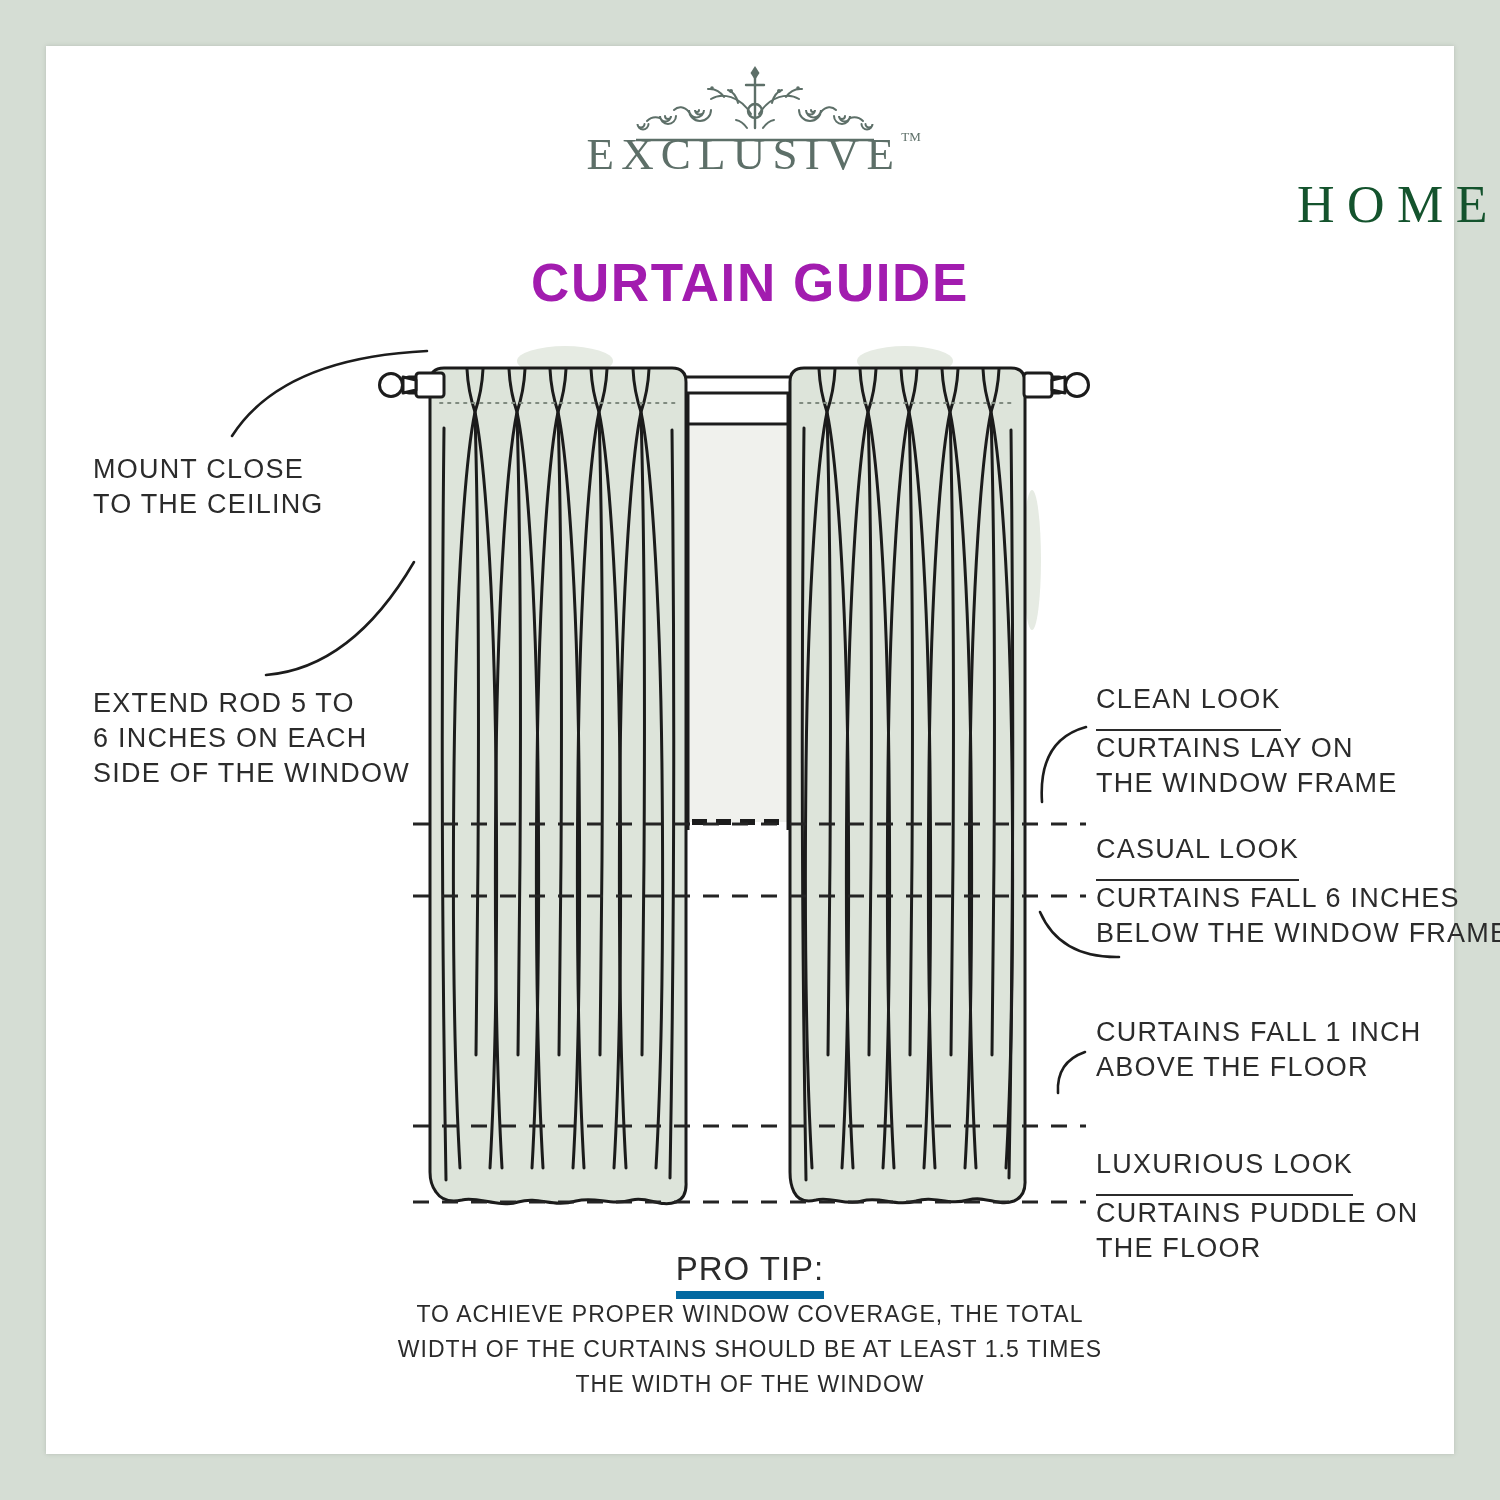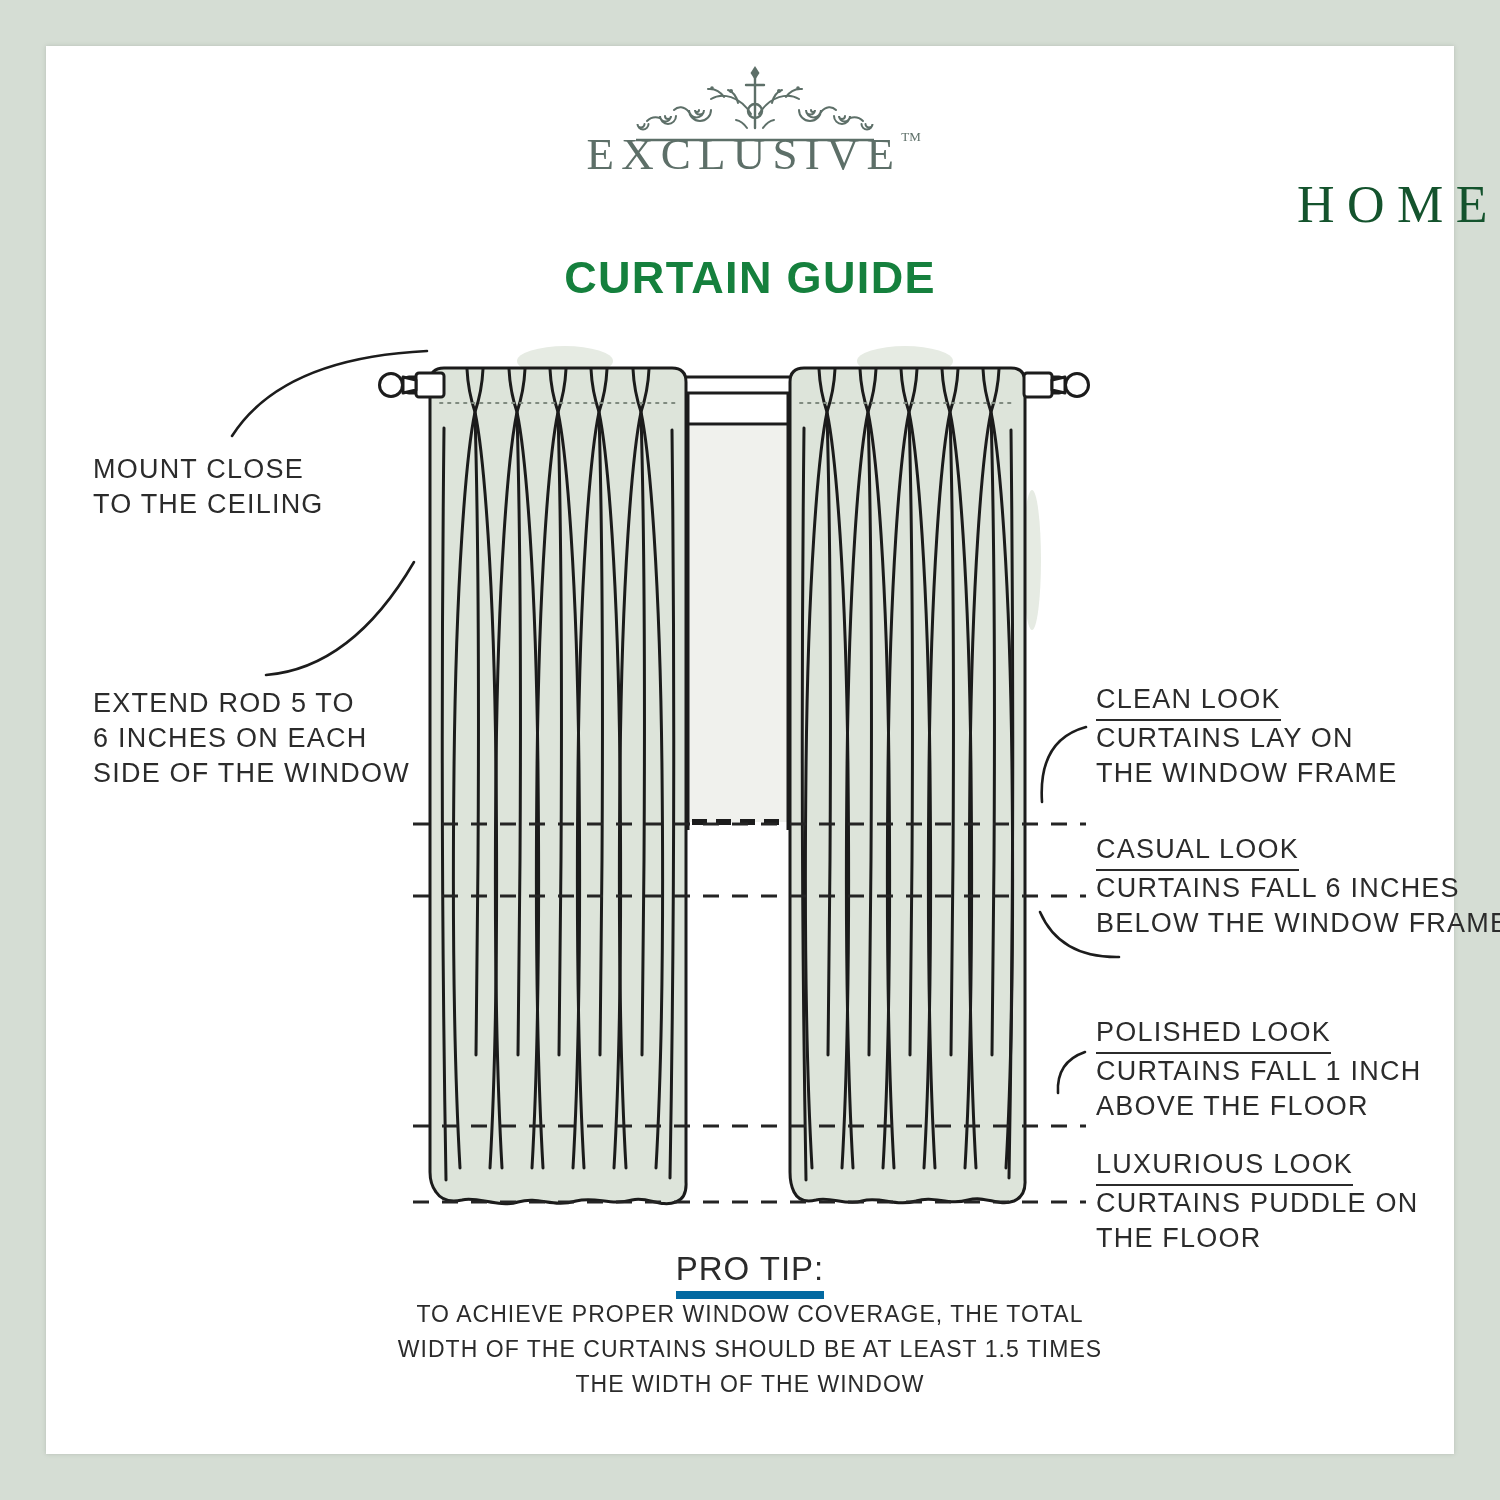--- a/index.html
+++ b/index.html
@@ -21,27 +21,27 @@
     letter-spacing:0.16em;text-indent:0.16em;
   }
   .brand1 sup{font-size:13px;letter-spacing:0;vertical-align:28px;}
   .brand2{
     left:0;right:0;top:175px;text-align:right;
     font-family:"Liberation Serif",serif;font-size:52px;color:#14532d;
     letter-spacing:0.24em;text-indent:0.24em;
   }
   .pageTitle{
     left:0;right:0;top:252px;text-align:center;
-    font-size:45px;font-weight:700;letter-spacing:0.03em;color:#15803d;
+    font-size:53px;font-weight:700;letter-spacing:0.03em;color:#a21caf;
   }
   
   .ann{font-size:27px;line-height:35px;letter-spacing:0.045em;}
   .ann .row{white-space:nowrap;}
   .lookTitle span{
-    display:inline-block;border-bottom:2px solid #2b2b2b;padding-bottom:2px;
+    display:inline-block;border-bottom:2px solid #2b2b2b;padding-bottom:12px;
   }
   .mount{left:93px;top:452px;}
   .extend{left:93px;top:686px;}
   .clean{left:1096px;top:682px;}
   .casual{left:1096px;top:832px;}
   .polished{left:1096px;top:1015px;}
   .luxurious{left:1096px;top:1147px;}
   
   .protipTitle{
     left:0;right:0;top:1250px;text-align:center;font-size:33px;letter-spacing:0.03em;
@@ -195,21 +195,20 @@
     <div class="row">THE WINDOW FRAME</div>
   </div>
 
   <div class="txt ann casual">
     <div class="row lookTitle"><span>CASUAL LOOK</span></div>
     <div class="row">CURTAINS FALL 6 INCHES</div>
     <div class="row">BELOW THE WINDOW FRAME</div>
   </div>
 
   <div class="txt ann polished">
-    <div class="row lookTitle"><span>POLISHED LOOK</span></div>
     <div class="row">CURTAINS FALL 1 INCH</div>
     <div class="row">ABOVE THE FLOOR</div>
   </div>
 
   <div class="txt ann luxurious">
     <div class="row lookTitle"><span>LUXURIOUS LOOK</span></div>
     <div class="row">CURTAINS PUDDLE ON</div>
     <div class="row">THE FLOOR</div>
   </div>
 

